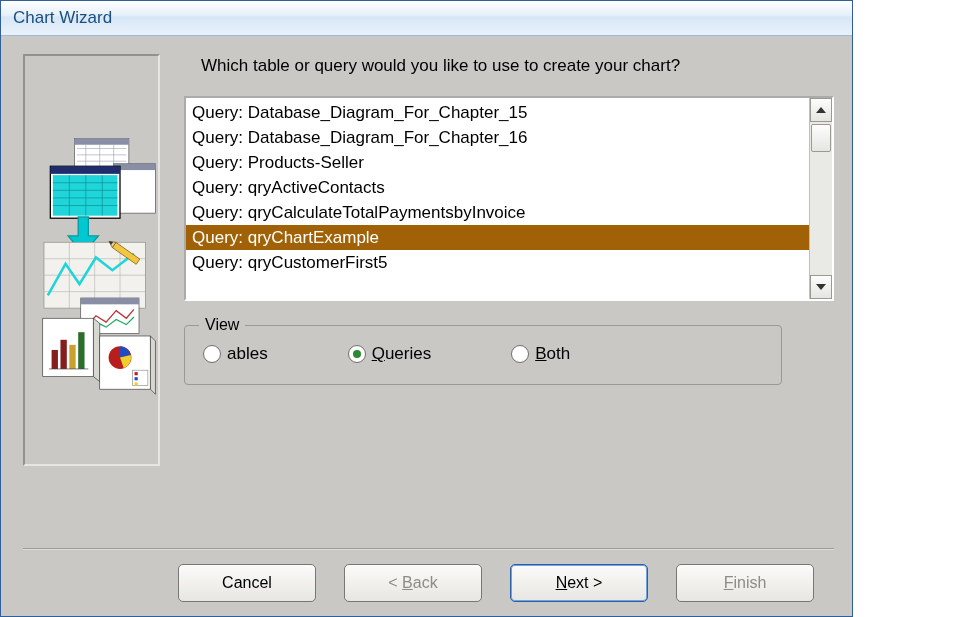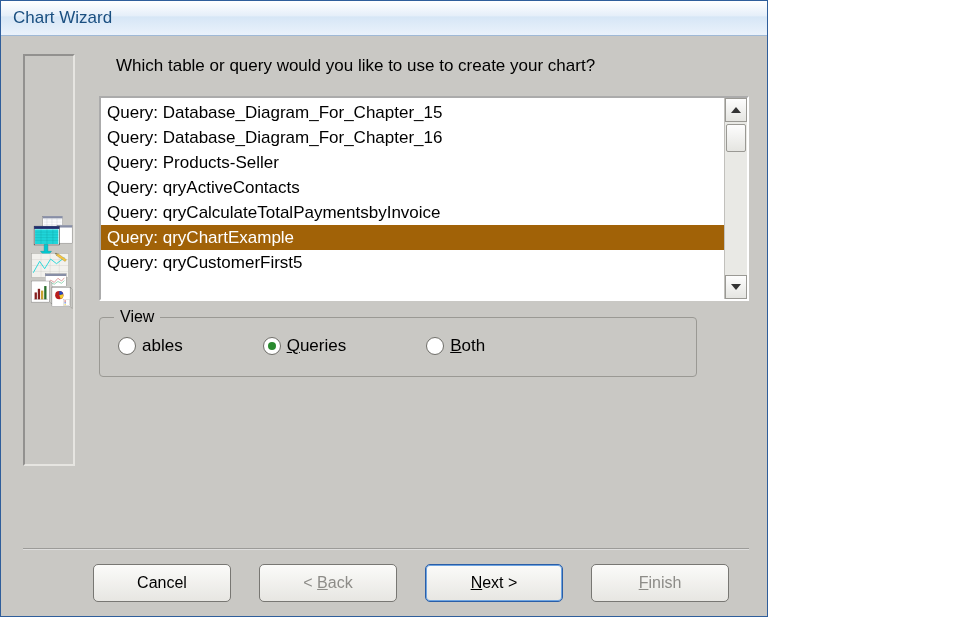--- a/index.html
+++ b/index.html
@@ -4,21 +4,21 @@
 <style>
   html, body {
     margin: 0;
     padding: 0;
     font-family: "Segoe UI", Tahoma, sans-serif;
     font-size: 15px;
     color: #000;
     background: #fff;
   }
   .window {
-    width: 768px;
+    width: 853px;
     height: 617px;
     box-sizing: border-box;
     border: 1px solid #2f5e9b;
     display: flex;
     flex-direction: column;
   }
   .titlebar {
     height: 34px;
     background: linear-gradient(#ffffff, #e4eef9 45%, #d6e6f6 46%, #eaf2fb);
     border-bottom: 1px solid #9fb9d6;
@@ -121,21 +121,21 @@
   }
   .arrow-up, .arrow-down {
     width: 0; height: 0;
     border-left: 5px solid transparent;
     border-right: 5px solid transparent;
   }
   .arrow-up   { border-bottom: 6px solid #333; }
   .arrow-down { border-top: 6px solid #333; }
 
   .group {
-    margin-top: 16px;
+    margin-top: 24px;
     border: 1px solid #9a9994;
     border-radius: 4px;
     padding: 18px 18px 20px 18px;
     width: 598px;
     box-sizing: border-box;
     position: relative;
   }
   .group-label {
     position: absolute;
     top: -10px;

